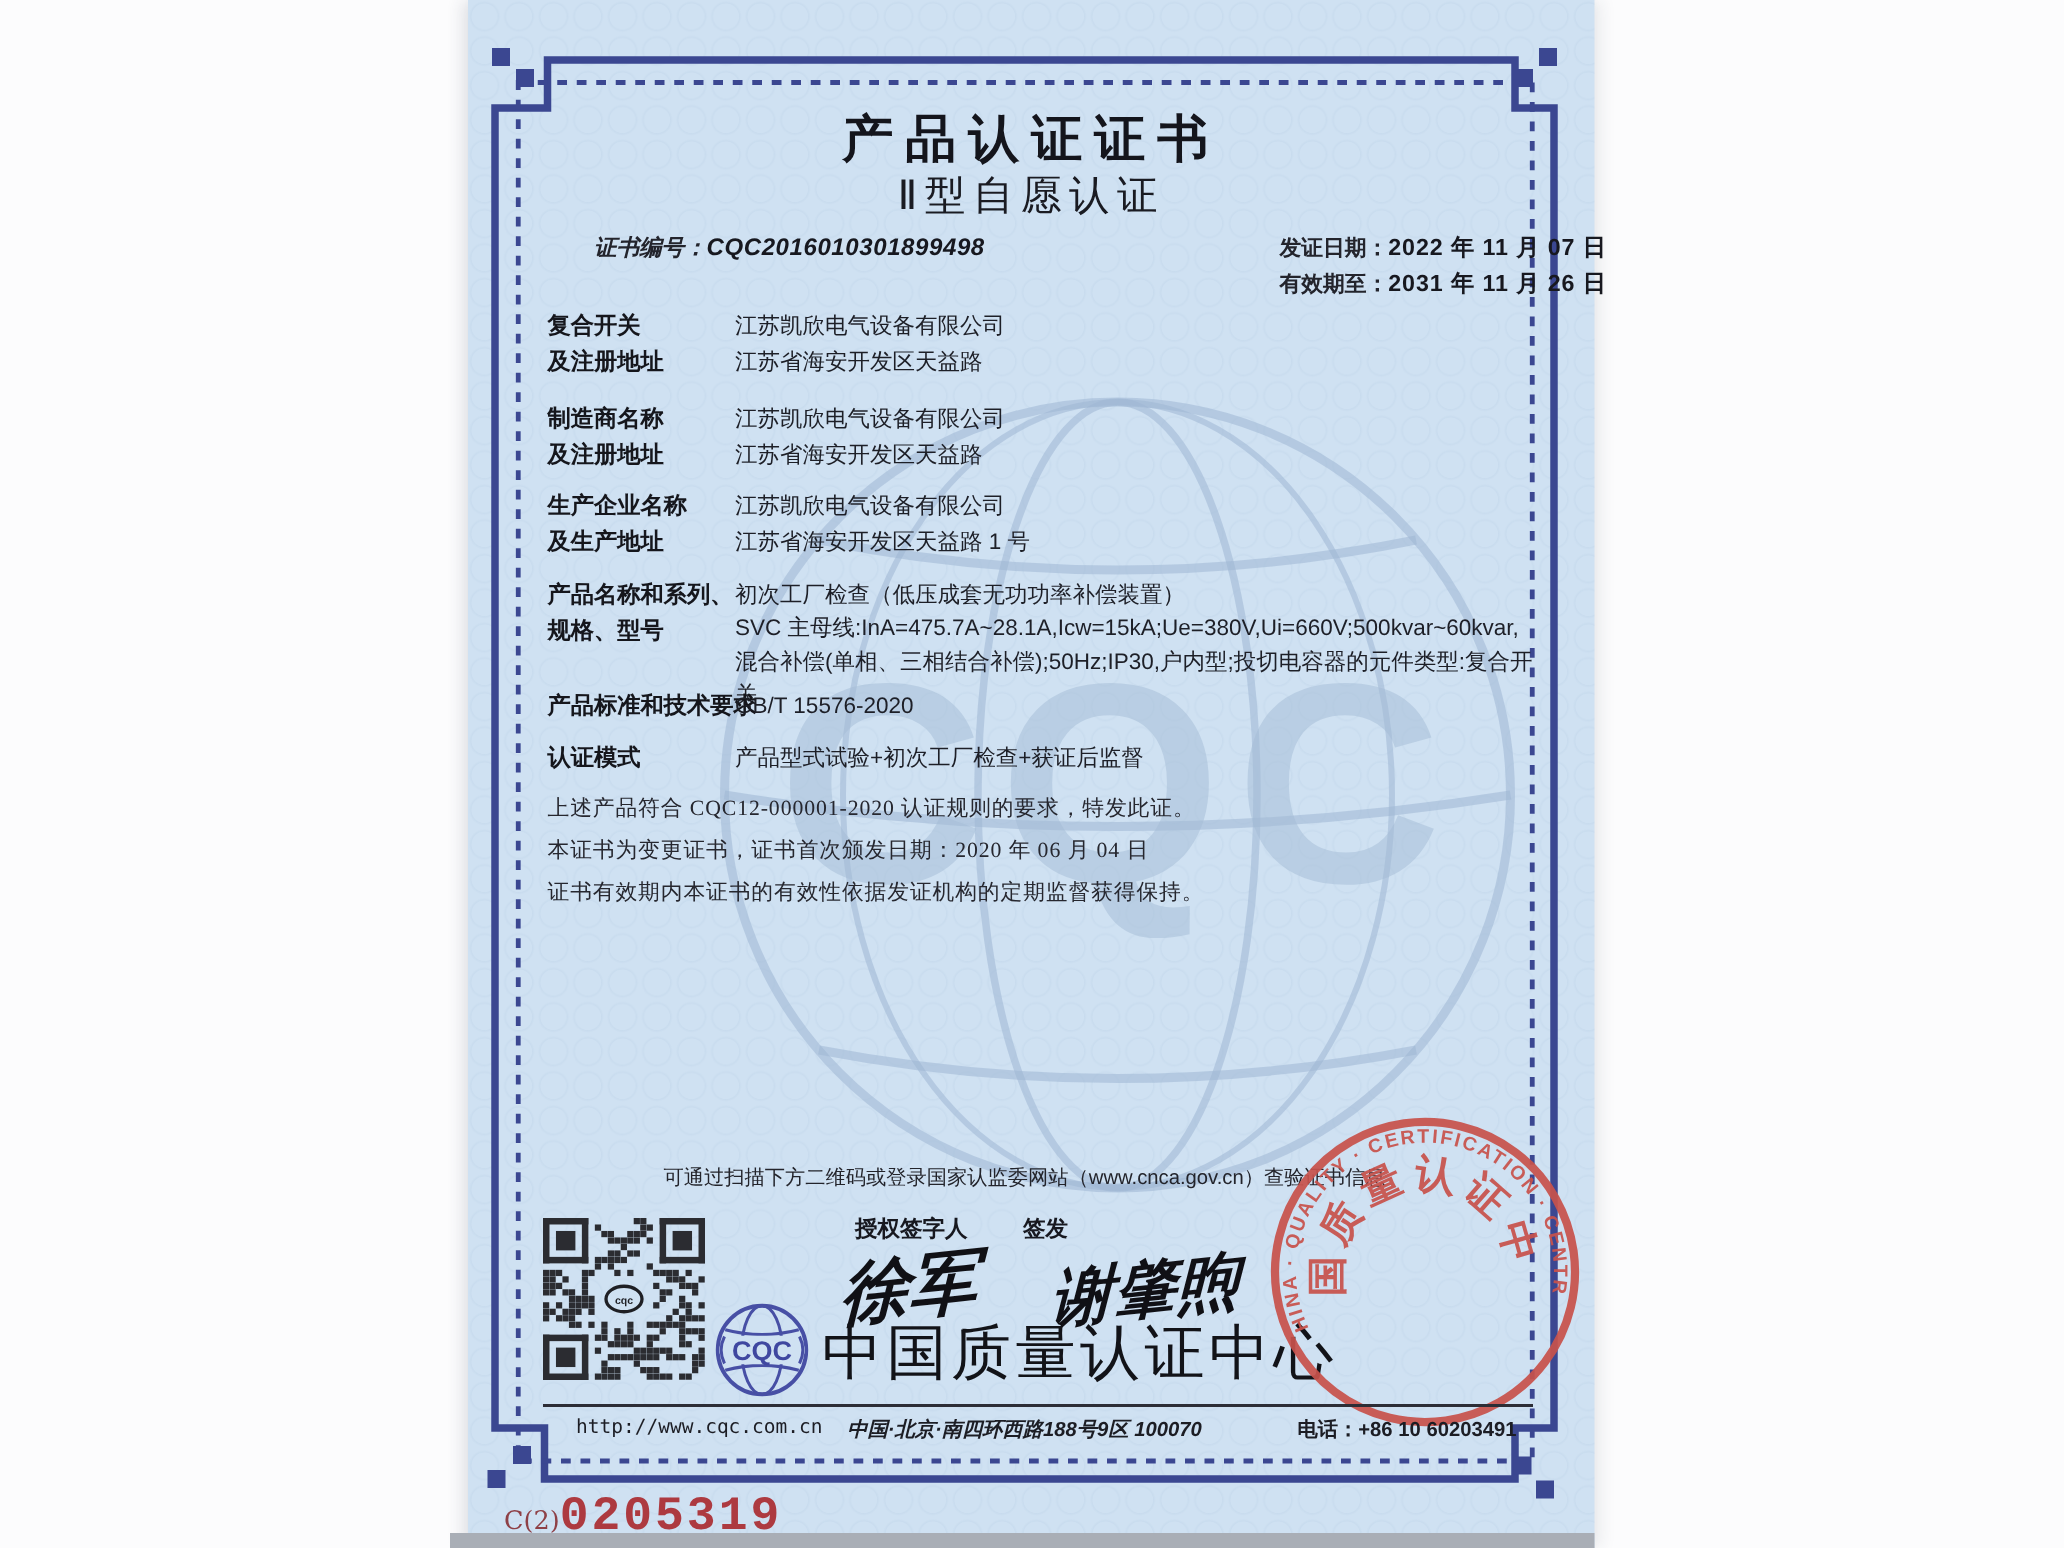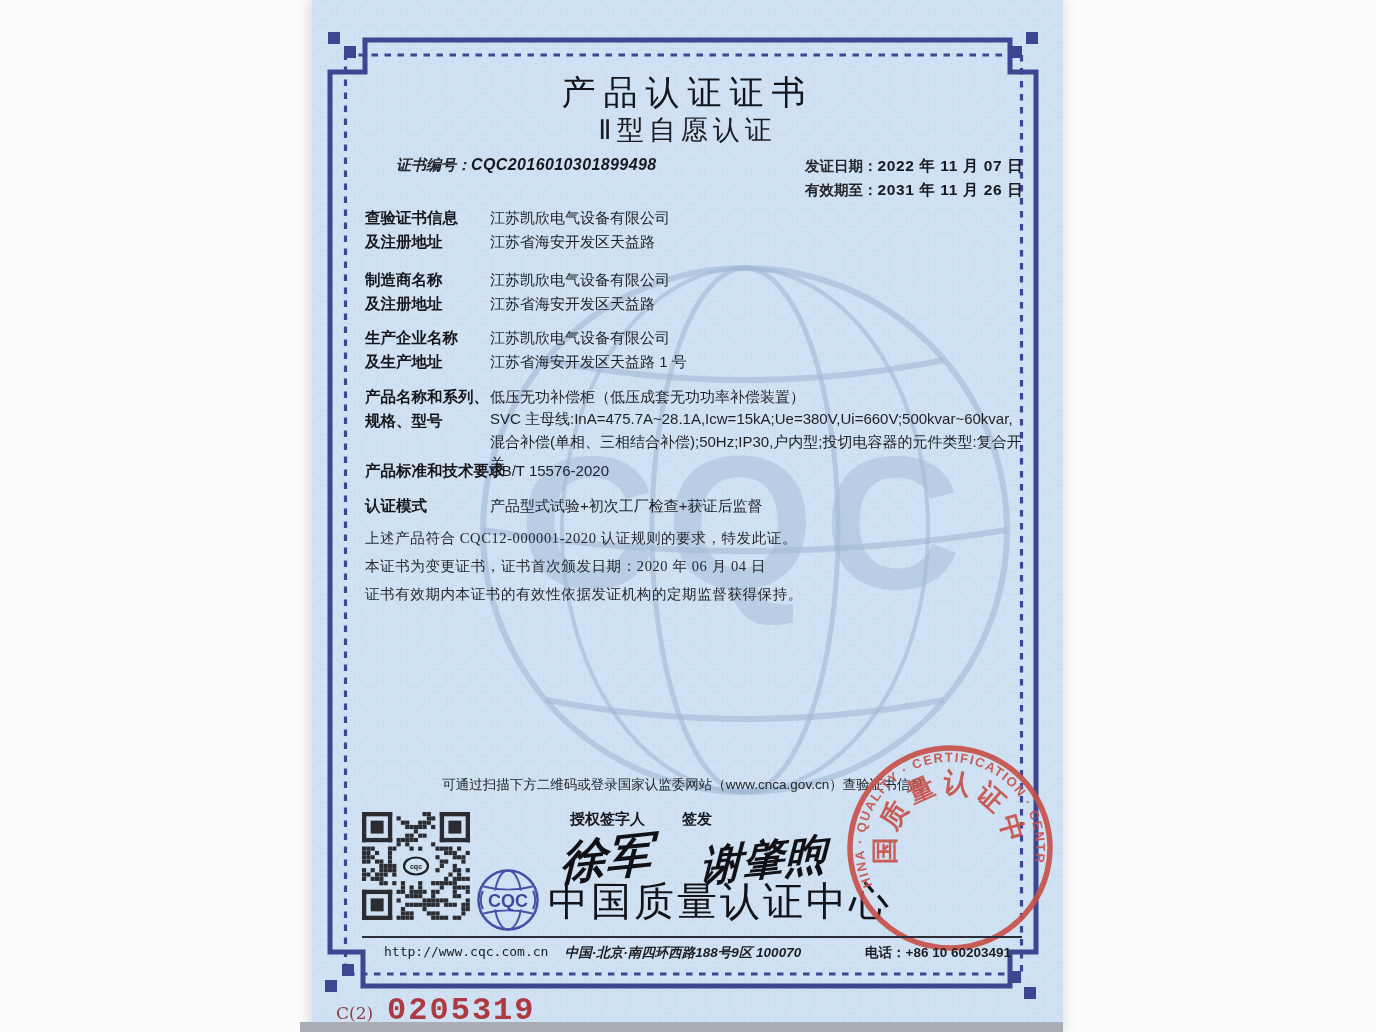--- a/index.html
+++ b/index.html
@@ -7,29 +7,29 @@
          font-family:"Liberation Sans",sans-serif;color:#1b1c22;}
   .paper{position:absolute;left:312px;top:0;width:751px;height:1032px;
          background:#cfe1f2;
          background-image:radial-gradient(circle at 11px 11px, transparent 8.5px, rgba(163,189,216,0.16) 9px, transparent 10.5px);
          background-size:23px 23px;
          box-shadow:-5px 0 10px rgba(40,50,70,0.12), 5px 0 10px rgba(40,50,70,0.08);}
   svg{display:block;}
   .abs{position:absolute;}
   .mono{font-family:"DejaVu Sans Mono",monospace;}
 
-  .title{left:0;right:0;top:70px;text-align:center;font-size:34px;font-weight:400;
+  .title{left:0;right:0;top:70px;text-align:center;font-size:34px;font-weight:700;
          letter-spacing:8px;color:#14151c;}
   .subtitle{left:0;right:0;top:112px;text-align:center;font-size:27px;font-weight:500;
          letter-spacing:5px;color:#1a1b22;}
 
   .certrow{left:84px;top:156px;font-size:15px;font-style:italic;}
   .kailabel{font-family:"DejaVu Serif",serif;font-weight:700;color:#23242c;}
   .certval{font-family:"Liberation Sans",sans-serif;font-weight:700;font-size:16px;letter-spacing:0.4px;color:#17181f;}
-  .daterow{font-size:14.5px;line-height:23px;white-space:nowrap;}
+  .daterow{font-size:14.5px;line-height:23px;white-space:nowrap;margin-left:48px;}
   .dateval{font-weight:700;font-size:15.5px;letter-spacing:0.6px;color:#17181f;}
 
   .flabel{position:absolute;left:53px;font-size:15.5px;font-weight:700;color:#15161c;line-height:24px;white-space:pre;}
   .fvalue{position:absolute;left:178px;font-size:15px;color:#1d1f27;line-height:24px;white-space:pre;}
   .specwrap{position:absolute;left:178px;width:532px;font-size:15px;color:#1d1f27;line-height:22.5px;}
 
   .stmt{position:absolute;left:53px;font-family:Liberation Serif, serif;font-size:14.5px;
         font-weight:500;color:#26272f;letter-spacing:0.6px;white-space:nowrap;}
 
   .scan-note{left:18px;right:27px;top:776px;text-align:center;font-size:13.5px;color:#23242b;}
@@ -38,21 +38,21 @@
   .signature{position:absolute;font-family:"DejaVu Serif",serif;font-style:italic;font-weight:700;
              color:#101015;transform:rotate(-6deg) skewX(-7deg);white-space:nowrap;}
   .orgname{left:236px;top:874px;font-size:40px;font-weight:500;letter-spacing:3px;color:#121318;white-space:nowrap;}
 
   .footer-rule{left:50px;top:936px;width:660px;height:2px;background:#2c2d36;}
   .f-web{left:56px;top:944px;font-size:13px;color:#1c1d24;margin-left:16px;}
   .f-addr{left:18px;right:27px;top:944px;text-align:center;font-size:13.5px;font-weight:700;color:#1c1d24;font-style:italic;}
   .f-phone{right:52px;top:944px;font-size:13.5px;font-weight:700;color:#1c1d24;white-space:nowrap;}
 
   .serial{left:24px;top:992px;white-space:nowrap;}
-  .serial .sp{font-family:"DejaVu Serif",serif;font-size:17px;color:#8e4046;margin-right:14px;}
+  .serial .sp{font-family:"DejaVu Serif",serif;font-size:17px;color:#8e4046;}
   .serial .sn{font-family:Liberation Mono, monospace;font-size:32px;font-weight:700;color:#ad3a40;letter-spacing:2px;}
   .bottom-strip{left:-12px;right:0;top:1022px;height:10px;background:#a9aeb6;}
 </style>
 </head>
 <body>
 
 <div class="stage">
   <div class="paper">
 
     <svg class="abs" style="left:0;top:0" width="751" height="1022" viewBox="0 0 751 1022">
@@ -88,31 +88,31 @@
     <div class="abs certrow">
       <span class="kailabel">证书编号：</span><span class="certval">CQC2016010301899498</span>
     </div>
     <div class="abs daterow" style="left:493px;top:154px">
       <span class="kailabel">发证日期：</span><span class="dateval">2022 年 11 月 07 日</span>
     </div>
     <div class="abs daterow" style="left:493px;top:178px">
       <span class="kailabel">有效期至：</span><span class="dateval">2031 年 11 月 26 日</span>
     </div>
 
-    <div class="flabel" style="top:206px"><span>查验证书信息</span><br><span>及注册地址</span></div>
+    <div class="flabel" style="top:206px"><span>复合开关</span><br><span>及注册地址</span></div>
     <div class="fvalue" style="top:206px"><span>江苏凯欣电气设备有限公司</span><br><span>江苏省海安开发区天益路</span></div>
 
     <div class="flabel" style="top:268px"><span>制造商名称</span><br><span>及注册地址</span></div>
     <div class="fvalue" style="top:268px"><span>江苏凯欣电气设备有限公司</span><br><span>江苏省海安开发区天益路</span></div>
 
     <div class="flabel" style="top:326px"><span>生产企业名称</span><br><span>及生产地址</span></div>
     <div class="fvalue" style="top:326px"><span>江苏凯欣电气设备有限公司</span><br><span>江苏省海安开发区天益路 1 号</span></div>
 
     <div class="flabel" style="top:385px"><span>产品名称和系列、</span><br><span>规格、型号</span></div>
-    <div class="fvalue" style="top:385px">低压无功补偿柜（低压成套无功功率补偿装置）</div>
+    <div class="fvalue" style="top:385px">初次工厂检查（低压成套无功功率补偿装置）</div>
     <div class="specwrap" style="top:408px">SVC 主母线:InA=475.7A~28.1A,Icw=15kA;Ue=380V,Ui=660V;500kvar~60kvar,混合补偿(单相、三相结合补偿);50Hz;IP30,户内型;投切电容器的元件类型:复合开关</div>
 
     <div class="flabel" style="top:459px">产品标准和技术要求</div>
     <div class="fvalue" style="top:459px">GB/T 15576-2020</div>
     <div class="flabel" style="top:494px">认证模式</div>
     <div class="fvalue" style="top:494px">产品型式试验+初次工厂检查+获证后监督</div>
 
     <div class="stmt" style="top:529px">上述产品符合 CQC12-000001-2020 认证规则的要求，特发此证。</div>
     <div class="stmt" style="top:557px">本证书为变更证书，证书首次颁发日期：2020 年 06 月 04 日</div>
     <div class="stmt" style="top:585px">证书有效期内本证书的有效性依据发证机构的定期监督获得保持。</div>

